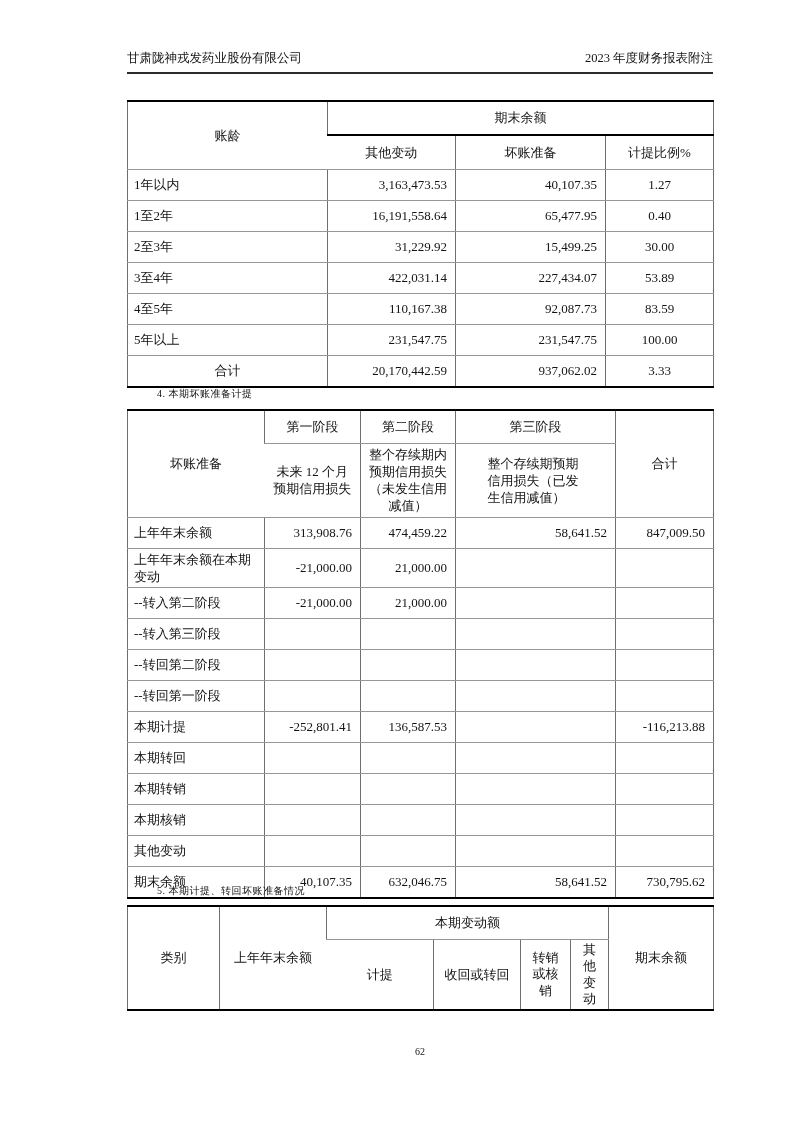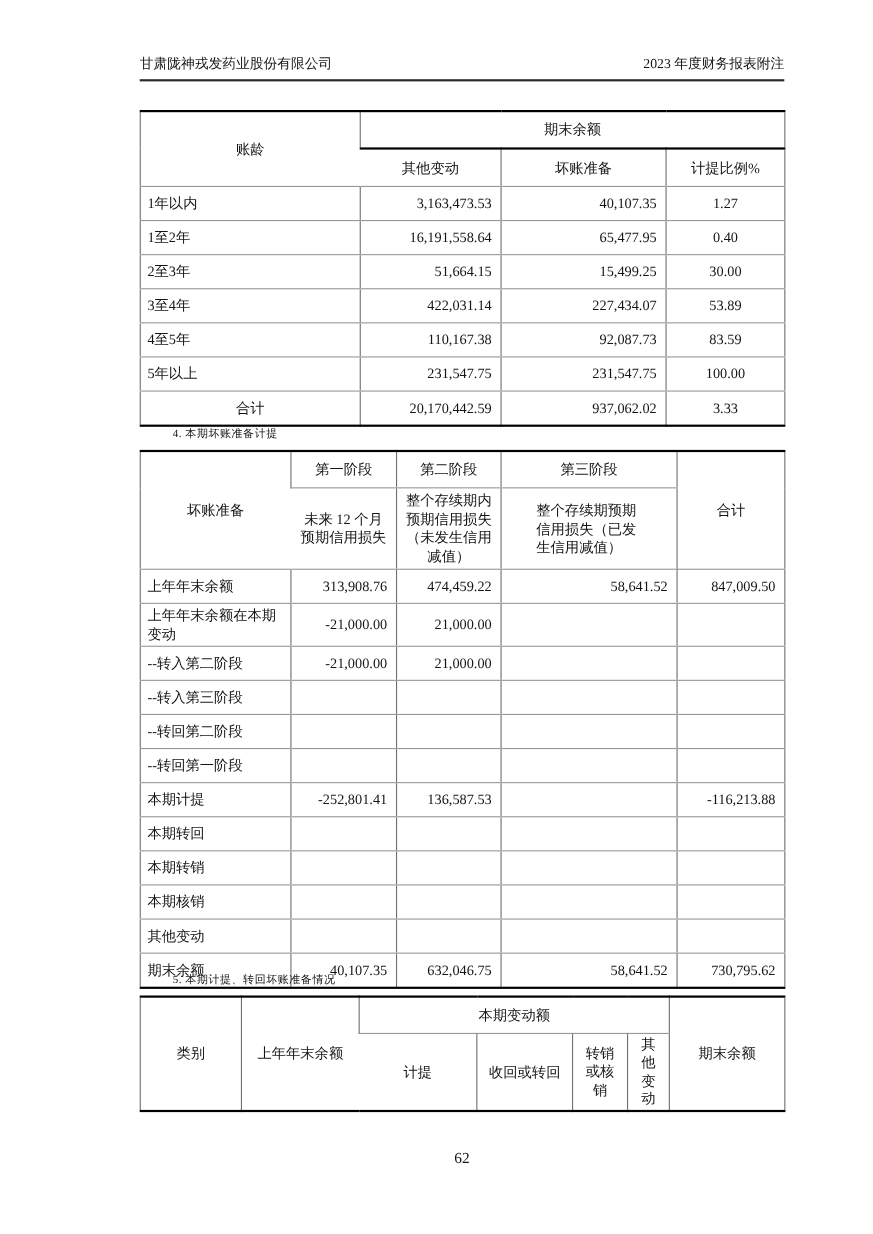--- a/index.html
+++ b/index.html
@@ -26,21 +26,21 @@
   .lbl{text-align:left;padding-left:6px;}
   .num{text-align:right;padding-right:8px;}
   .h31 td{height:26px;}
   .hd1 th{height:28px;}
   .hd2 th{height:29px;}
   .sub2 th{height:52px;}
   .sub3 th{height:64px;}
   .wrapbox{max-width:96px;margin:0 auto;text-align:left;}
   .wrap2{max-width:32px;margin:0 auto;text-align:center;line-height:1.25;}
   .wrap1{max-width:16px;margin:0 auto;text-align:center;line-height:1.25;}
-  .pagenum{position:absolute;left:127px;width:586px;top:1046px;text-align:center;font-size:14px;}
+  .pagenum{position:absolute;left:127px;width:586px;top:1046px;text-align:center;font-size:10px;}
 </style>
 </head>
 <body>
 
 <div class="page">
 
   <div class="running-header">
     <span>甘肃陇神戎发药业股份有限公司</span>
     <span>2023 年度财务报表附注</span>
   </div>
@@ -69,21 +69,21 @@
       <td class="ctr">1.27</td>
     </tr>
     <tr class="h31">
       <td class="lbl">1至2年</td>
       <td class="num">16,191,558.64</td>
       <td class="num">65,477.95</td>
       <td class="ctr">0.40</td>
     </tr>
     <tr class="h31">
       <td class="lbl">2至3年</td>
-      <td class="num">51,664.15</td>
+      <td class="num">31,229.92</td>
       <td class="num">15,499.25</td>
       <td class="ctr">30.00</td>
     </tr>
     <tr class="h31">
       <td class="lbl">3至4年</td>
       <td class="num">422,031.14</td>
       <td class="num">227,434.07</td>
       <td class="ctr">53.89</td>
     </tr>
     <tr class="h31">

